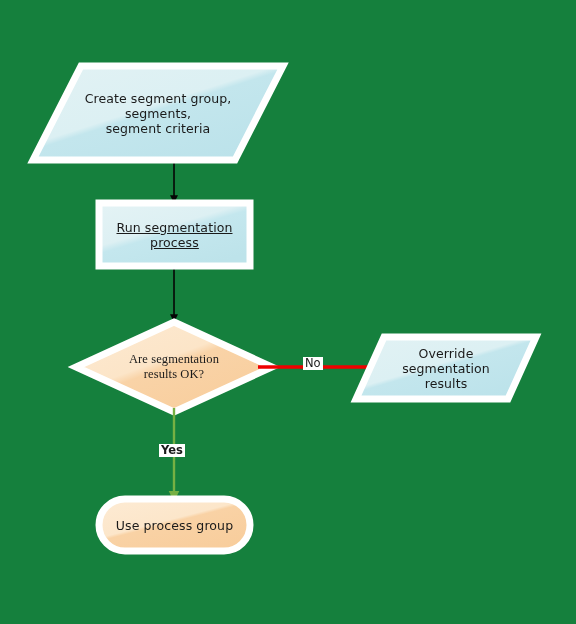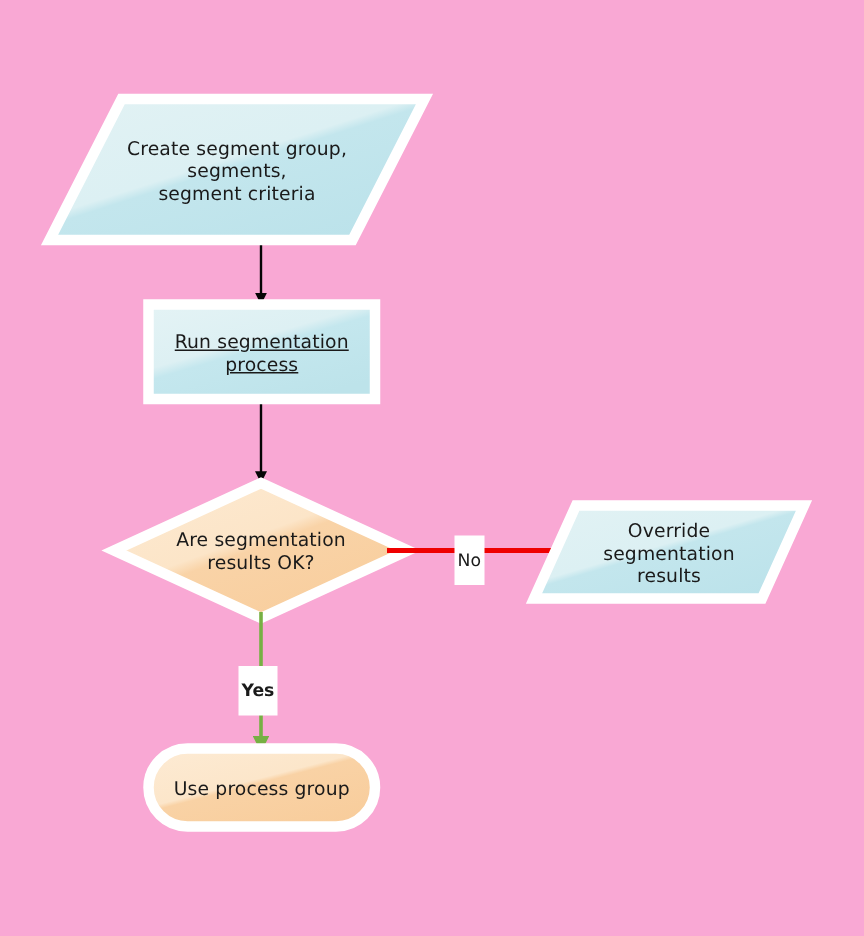--- a/index.html
+++ b/index.html
@@ -11,21 +11,21 @@
   body {
     width: 576px;
     height: 624px;
     overflow: hidden;
     font-family: "DejaVu Sans", sans-serif;
   }
   #flow-canvas {
     position: relative;
     width: 576px;
     height: 624px;
-    background: #f9a8d4;
+    background: #15803d;
   }
   #flow-svg {
     position: absolute;
     top: 0;
     left: 0;
     width: 576px;
     height: 624px;
     display: block;
   }
   .node-label {
@@ -42,21 +42,21 @@
     pointer-events: none;
     letter-spacing: 0.1px;
   }
   .edge-label {
     position: absolute;
     background: #ffffff;
     color: #1a1a1a;
     font-family: "DejaVu Sans", sans-serif;
     font-size: 11.5px;
     line-height: 13px;
-    padding: 10px 2px;
+    padding: 0px 2px;
     text-align: center;
     border: 0;
   }
   .hit {
     position: absolute;
   }
 </style>
 </head>
 <body>
 
@@ -137,21 +137,21 @@
     </g>
   </svg>
 
   <div class="node-label" style="left:33px; top:66px; width:250px; height:94px;">Create segment group,
 segments,
 segment criteria</div>
 
   <div class="node-label" style="left:99px; top:203px; width:151px; height:63px;text-decoration:underline;">Run segmentation
 process</div>
 
-  <div class="node-label" style="left:76px; top:322px; width:196px; height:90px;">Are segmentation
+  <div class="node-label" style="left:76px; top:322px; width:196px; height:90px;font-family:Liberation Serif, serif;">Are segmentation
 results OK?</div>
 
   <div class="node-label" style="left:366px; top:337px; width:160px; height:62px;">Override
 segmentation
 results</div>
 
   <div class="node-label" style="left:99px; top:499px; width:151px; height:52px;">Use process group</div>
 
   <div class="edge-label" style="left:303px; top:357px;">No</div>
 

